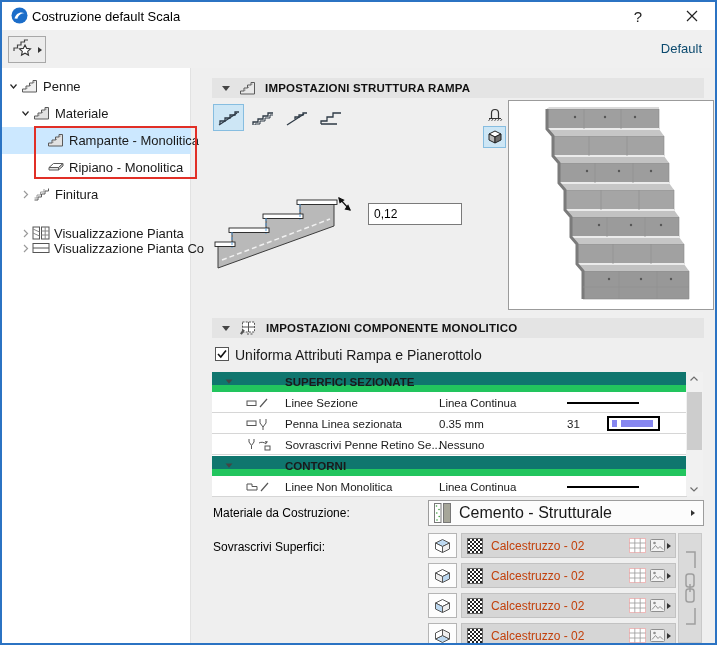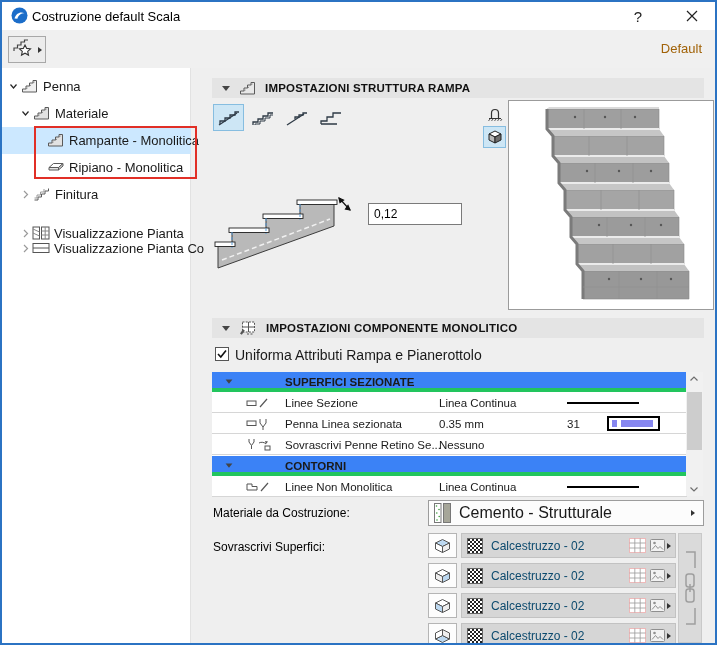--- a/index.html
+++ b/index.html
@@ -10,21 +10,21 @@
     border:2px solid #2b73c3; background:#efefef; overflow:hidden;
     font-size:12px; color:#1a1a1a;
   }
   
   .titlebar { left:0; top:0; width:713px; height:28px; background:#fff; }
   .title-text { left:30px; top:7px; font-size:13px; color:#000; }
   .cap-btn { width:30px; height:26px; top:1px; display:flex; align-items:center; justify-content:center; font-size:15px; color:#222; background:transparent; border:none; cursor:default; }
   
   .toolbar { left:0; top:28px; width:713px; height:38px; background:#f0f0f0; }
   .fav-btn { left:6px; top:6px; width:38px; height:27px; background:#ececec; border:1px solid #a8a8a8; display:flex; align-items:center; justify-content:center; gap:2px; }
-  .default-label { right:13px; top:11px; font-size:13px; color:#a16207; }
+  .default-label { right:13px; top:11px; font-size:13px; color:#0c4a6e; }
   
   .sidebar { left:0; top:66px; width:189px; height:575px; background:#fff; border-right:1px solid #e2e2e2; }
   .tree-row { left:0; width:189px; height:27px; }
   .tree-row.selected { background:#cce8ff; }
   .tree-label { top:6px; font-size:13px; white-space:nowrap; }
   .chev { top:8px; width:11px; height:11px; }
   .ticon { top:6px; }
   .red-box { left:32px; top:124px; width:163px; height:53px; border:2px solid #e12f26; background:transparent; z-index:5; }
   
   .sect-hdr { left:210px; width:492px; height:20px; background:#e4e4e4; display:flex; align-items:center; }
@@ -37,36 +37,36 @@
   .view-btn { left:481px; width:23px; height:22px; background:transparent; border:1px solid transparent; display:flex; align-items:center; justify-content:center; }
   .view-btn.selected { background:#cde6f5; border-color:#86bde0; }
   .preview { left:506px; top:98px; width:206px; height:210px; background:#fff; border:1px solid #9b9b9b; }
   .thk-input { left:366px; top:201px; width:94px; height:22px; border:1px solid #7a7a7a; font-family:"Liberation Sans",sans-serif; font-size:12px; padding-left:5px; }
   
   .cb-box { left:213px; top:345px; width:14px; height:14px; background:#fff; border:1px solid #555; }
   .cb-label { left:233px; top:345px; font-size:14px; }
   
   .attr-table { left:210px; top:370px; width:475px; height:124px; background:#fff; }
   .t-row { left:0; width:475px; height:20px; border-bottom:1px solid #d6d6d6; background:#fff; }
-  .t-row.group { background:#3b82f6; border-bottom:4px solid #22c55e; }
+  .t-row.group { background:#0f766e; border-bottom:7px solid #22c55e; }
   .t-cell { top:4px; font-size:11.5px; white-space:nowrap; }
   .t-hdr { font-weight:bold; }
   .line-preview { top:9px; width:72px; height:2px; background:#000; }
   .pen-box { top:2px; width:53px; height:15px; background:#fff; border:2px solid #000; }
   .pen-bar { position:absolute; background:#8787f0; top:2px; height:7px; }
   .vscroll { left:684px; top:370px; width:17px; height:124px; background:#f1f1f1; }
   .vthumb { left:1px; top:20px; width:15px; height:58px; background:#cdcdcd; }
   
   .field-label { left:211px; font-size:12px; color:#000; }
   .mat-drop { left:426px; top:498px; width:276px; height:26px; background:#fcfcfc; border:1px solid #9c9c9c; display:flex; align-items:center; }
   .mat-drop-text { margin-left:8px; font-size:16px; }
   .surf-row { left:0; width:713px; height:25px; }
   .cube-btn { left:426px; width:29px; height:25px; background:#fdfdfd; border:1px solid #b5b5b5; display:flex; align-items:center; justify-content:center; }
   .mat-btn { left:459px; width:215px; height:25px; background:#d6d6d6; border:1px solid #c2c2c2; display:flex; align-items:center; }
-  .mat-btn .mat-text { margin-left:8px; font-size:12px; color:#0c4a6e; flex:1; }
+  .mat-btn .mat-text { margin-left:8px; font-size:12px; color:#c2410c; flex:1; }
   .chain-btn { left:676px; top:531px; width:24px; height:110px; background:#dadada; border:1px solid #c9c9c9; display:flex; align-items:center; justify-content:center; }
   .swatch { margin-left:5px; width:16px; height:16px; border:1px solid #666; }
   .icn { display:inline-flex; align-items:center; justify-content:center; }
 </style>
 </head>
 <body>
 
 <div class="window">
 
   <svg width="0" height="0" style="position:absolute">
@@ -117,21 +117,21 @@
         <svg width="11" height="11" viewBox="0 0 11 11">
             <path d="M2.5 3.5 L5.5 7 L8.5 3.5" fill="none" stroke="#262626" stroke-width="1.2"></path>
           </svg>
       </span>
       <span class="ticon abs icn" style="left:19px">
         <svg width="17" height="15" viewBox="0 0 17 15">
             <path d="M1.5 13 V10 H5 V7 H8.5 V4 H12 V1.5 H15.5 V13 Z" fill="#f0f0f0" stroke="#5a5a5a"></path>
             <path d="M5 10 l1.6-1 M8.5 7 l1.6-1 M12 4 l1.6-1" stroke="#8a8a8a"></path>
           </svg>
       </span>
-      <span class="tree-label abs" style="left:41px">Penna</span>
+      <span class="tree-label abs" style="left:41px">Penne</span>
     </div>
 
     <div class="tree-row abs" style="top:32px">
       <span class="chev abs icn" style="left:18px">
         <svg width="11" height="11" viewBox="0 0 11 11">
             <path d="M2.5 3.5 L5.5 7 L8.5 3.5" fill="none" stroke="#262626" stroke-width="1.2"></path>
           </svg>
       </span>
       <span class="ticon abs icn" style="left:31px">
         <svg width="17" height="15" viewBox="0 0 17 15">

